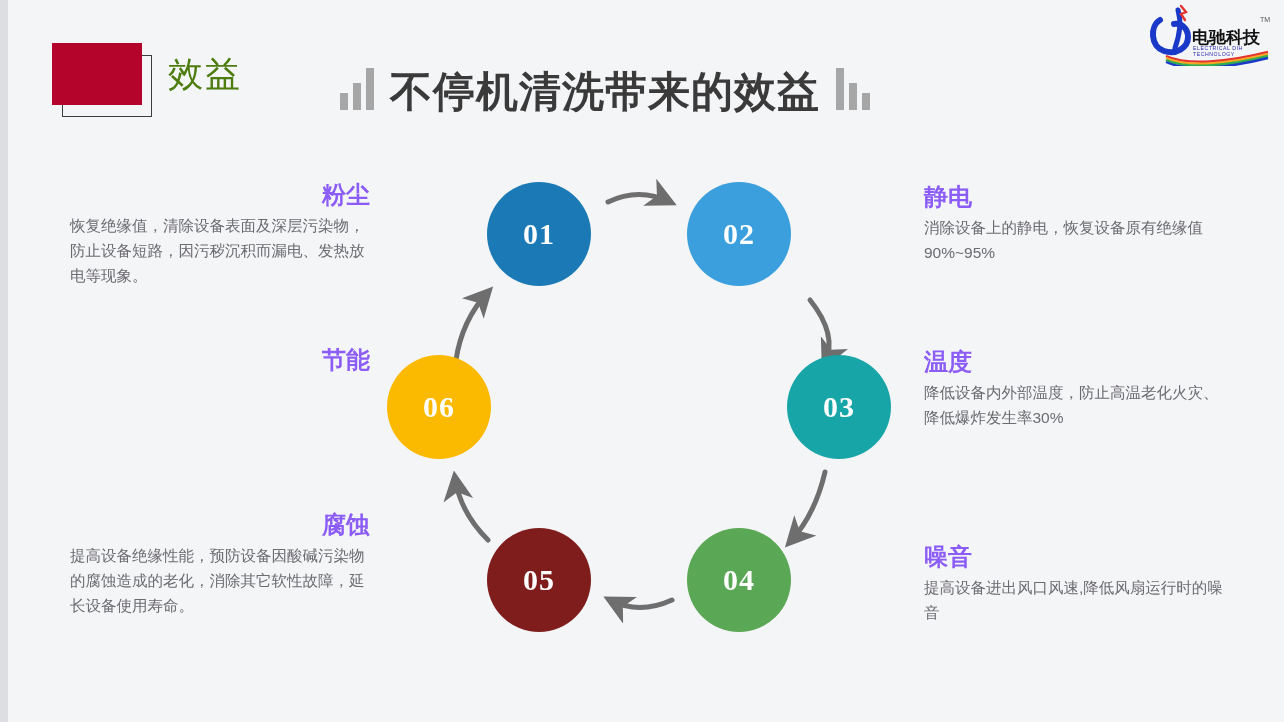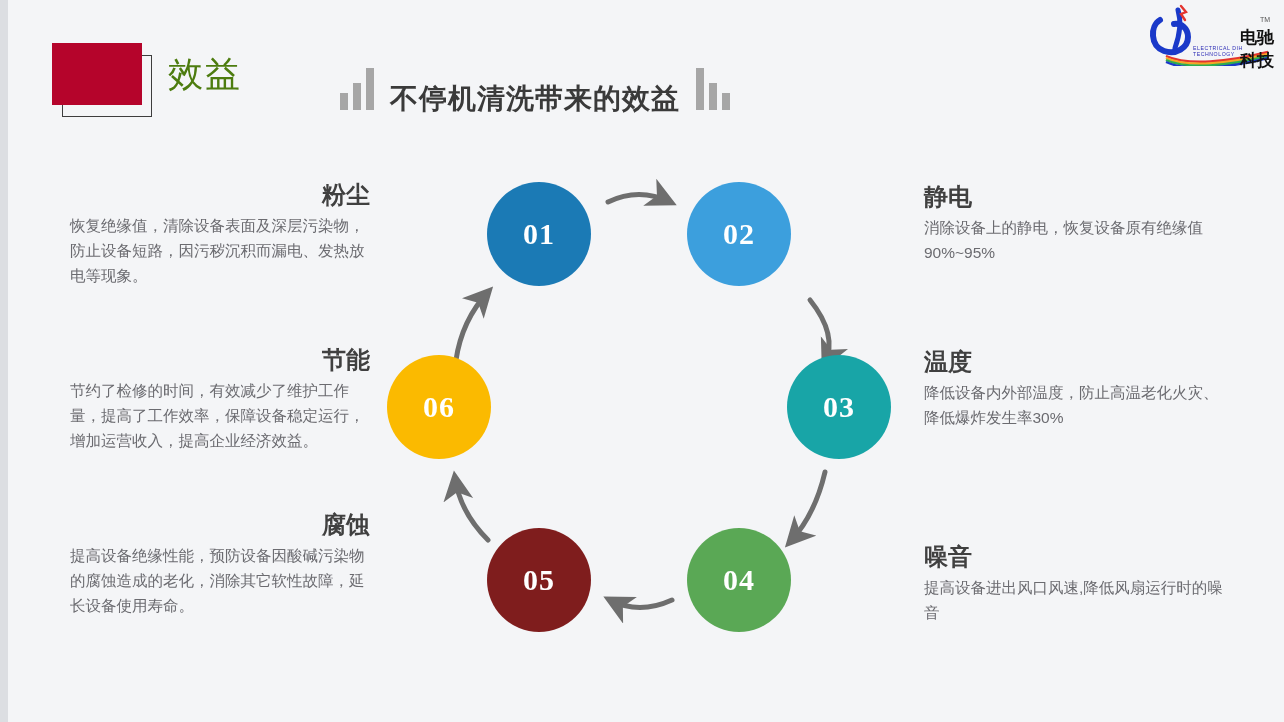--- a/index.html
+++ b/index.html
@@ -52,52 +52,51 @@
   }
   .bars { display: flex; align-items: flex-end; gap: 5px; height: 42px; }
   .bars span { display: block; width: 8px; background: #a6a6a6; }
   .bars.asc span:nth-child(1) { height: 17px; }
   .bars.asc span:nth-child(2) { height: 27px; }
   .bars.asc span:nth-child(3) { height: 42px; }
   .bars.desc span:nth-child(1) { height: 42px; }
   .bars.desc span:nth-child(2) { height: 27px; }
   .bars.desc span:nth-child(3) { height: 17px; }
   .main-title {
-    font-size: 28px; font-weight: bold; color: #3a3a3a;
+    font-size: 42px; font-weight: bold; color: #3a3a3a;
     letter-spacing: 1px; line-height: 1;
     white-space: nowrap;
     position: relative; top: 3px;
   }
 
   
   .logo {
     position: absolute; right: 8px; top: 4px;
     width: 128px; height: 62px;
   }
   .logo-tm {
     position: absolute; right: 6px; top: 12px;
     font-size: 7px; color: #555;
   }
   .logo-cn {
     position: absolute; left: 44px; top: 22px;
     font-size: 17px; font-weight: bold; color: #111;
     letter-spacing: 0px;
     font-family: "DejaVu Serif", "Liberation Serif", serif;
-    margin-left: 48px;
   }
   .logo-en {
     position: absolute; left: 45px; top: 41px;
     font-size: 5.2px; color: #2b2bb5; letter-spacing: 0.55px;
     font-family: "Liberation Sans", sans-serif;
   }
 
   
   .tblock { position: absolute; width: 300px; }
   .tblock .t-head {
-    font-size: 24px; font-weight: bold; color: #404040;
+    font-size: 24px; font-weight: bold; color: #8b5cf6;
     margin-bottom: 6px; line-height: 1.1;
   }
   .tblock .t-body {
     font-size: 15.5px; color: #6b6b70; line-height: 1.6;
   }
   .tblock.right .t-head, .tblock.right .t-body { text-align: left; }
   .tblock.left  .t-head { text-align: right; }
   .tblock.left  .t-body { text-align: left; }
 
   #blk-dust    { left: 70px;  top: 182px; }
@@ -167,21 +166,20 @@
     <span class="logo-tm">TM</span>
   </div>
 
   <div class="tblock left" id="blk-dust">
     <div class="t-head">粉尘</div>
     <div class="t-body">恢复绝缘值，清除设备表面及深层污染物，防止设备短路，因污秽沉积而漏电、发热放电等现象。</div>
   </div>
 
   <div class="tblock left" id="blk-energy">
     <div class="t-head">节能</div>
-    <div class="t-body">节约了检修的时间，有效减少了维护工作量，提高了工作效率，保障设备稳定运行，增加运营收入，提高企业经济效益。</div>
   </div>
 
   <div class="tblock left" id="blk-corrode">
     <div class="t-head">腐蚀</div>
     <div class="t-body">提高设备绝缘性能，预防设备因酸碱污染物的腐蚀造成的老化，消除其它软性故障，延长设备使用寿命。</div>
   </div>
 
   <div class="tblock right" id="blk-static">
     <div class="t-head">静电</div>
     <div class="t-body">消除设备上的静电，恢复设备原有绝缘值90%~95%</div>

